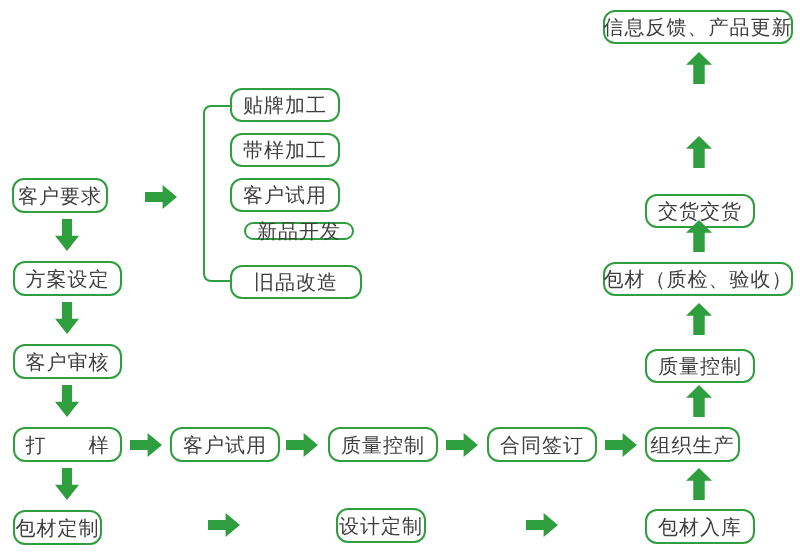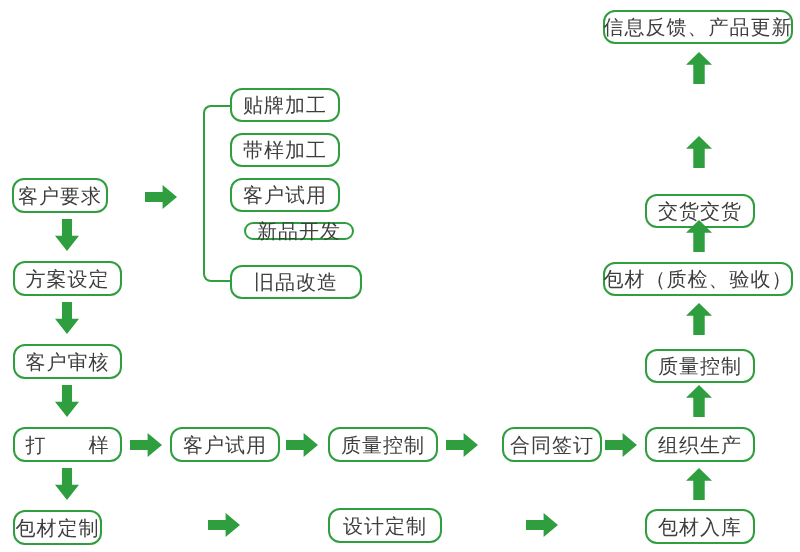--- a/index.html
+++ b/index.html
@@ -72,24 +72,24 @@
   <div class="node" style="left:230px;top:88px;width:110px;height:34px">贴牌加工</div>
   <div class="node" style="left:230px;top:133px;width:110px;height:34px">带样加工</div>
   <div class="node" style="left:230px;top:178px;width:110px;height:34px">客户试用</div>
   <div class="node" style="left:244px;top:222px;width:110px;height:18px">新品开发</div>
   <div class="node" style="left:230px;top:265px;width:132px;height:34px">旧品改造</div>
 
   <div class="bracket"></div>
 
   <div class="node" style="left:170px;top:427px;width:110px;height:35px">客户试用</div>
   <div class="node" style="left:328px;top:427px;width:110px;height:35px">质量控制</div>
-  <div class="node" style="left:502px;top:427px;width:100px;height:35px">合同签订</div>
-  <div class="node" style="left:645px;top:427px;width:110px;height:35px">组织生产</div>
+  <div class="node" style="left:487px;top:427px;width:110px;height:35px">合同签订</div>
+  <div class="node" style="left:645px;top:427px;width:95px;height:35px">组织生产</div>
 
-  <div class="node" style="left:328px;top:508px;width:114px;height:35px">设计定制</div>
+  <div class="node" style="left:336px;top:508px;width:90px;height:35px">设计定制</div>
   <div class="node" style="left:645px;top:509px;width:110px;height:35px">包材入库</div>
 
   <div class="node" style="left:645px;top:349px;width:110px;height:34px">质量控制</div>
   <div class="node" style="left:603px;top:262px;width:190px;height:34px">包材（质检、验收）</div>
   <div class="node" style="left:645px;top:194px;width:110px;height:34px">交货交货</div>
   <div class="node" style="left:603px;top:10px;width:190px;height:34px">信息反馈、产品更新</div>
 
   <div class="arrow right" style="left:145px;top:185px"></div>
   <div class="arrow right" style="left:130px;top:433px"></div>
   <div class="arrow right" style="left:286px;top:433px"></div>

